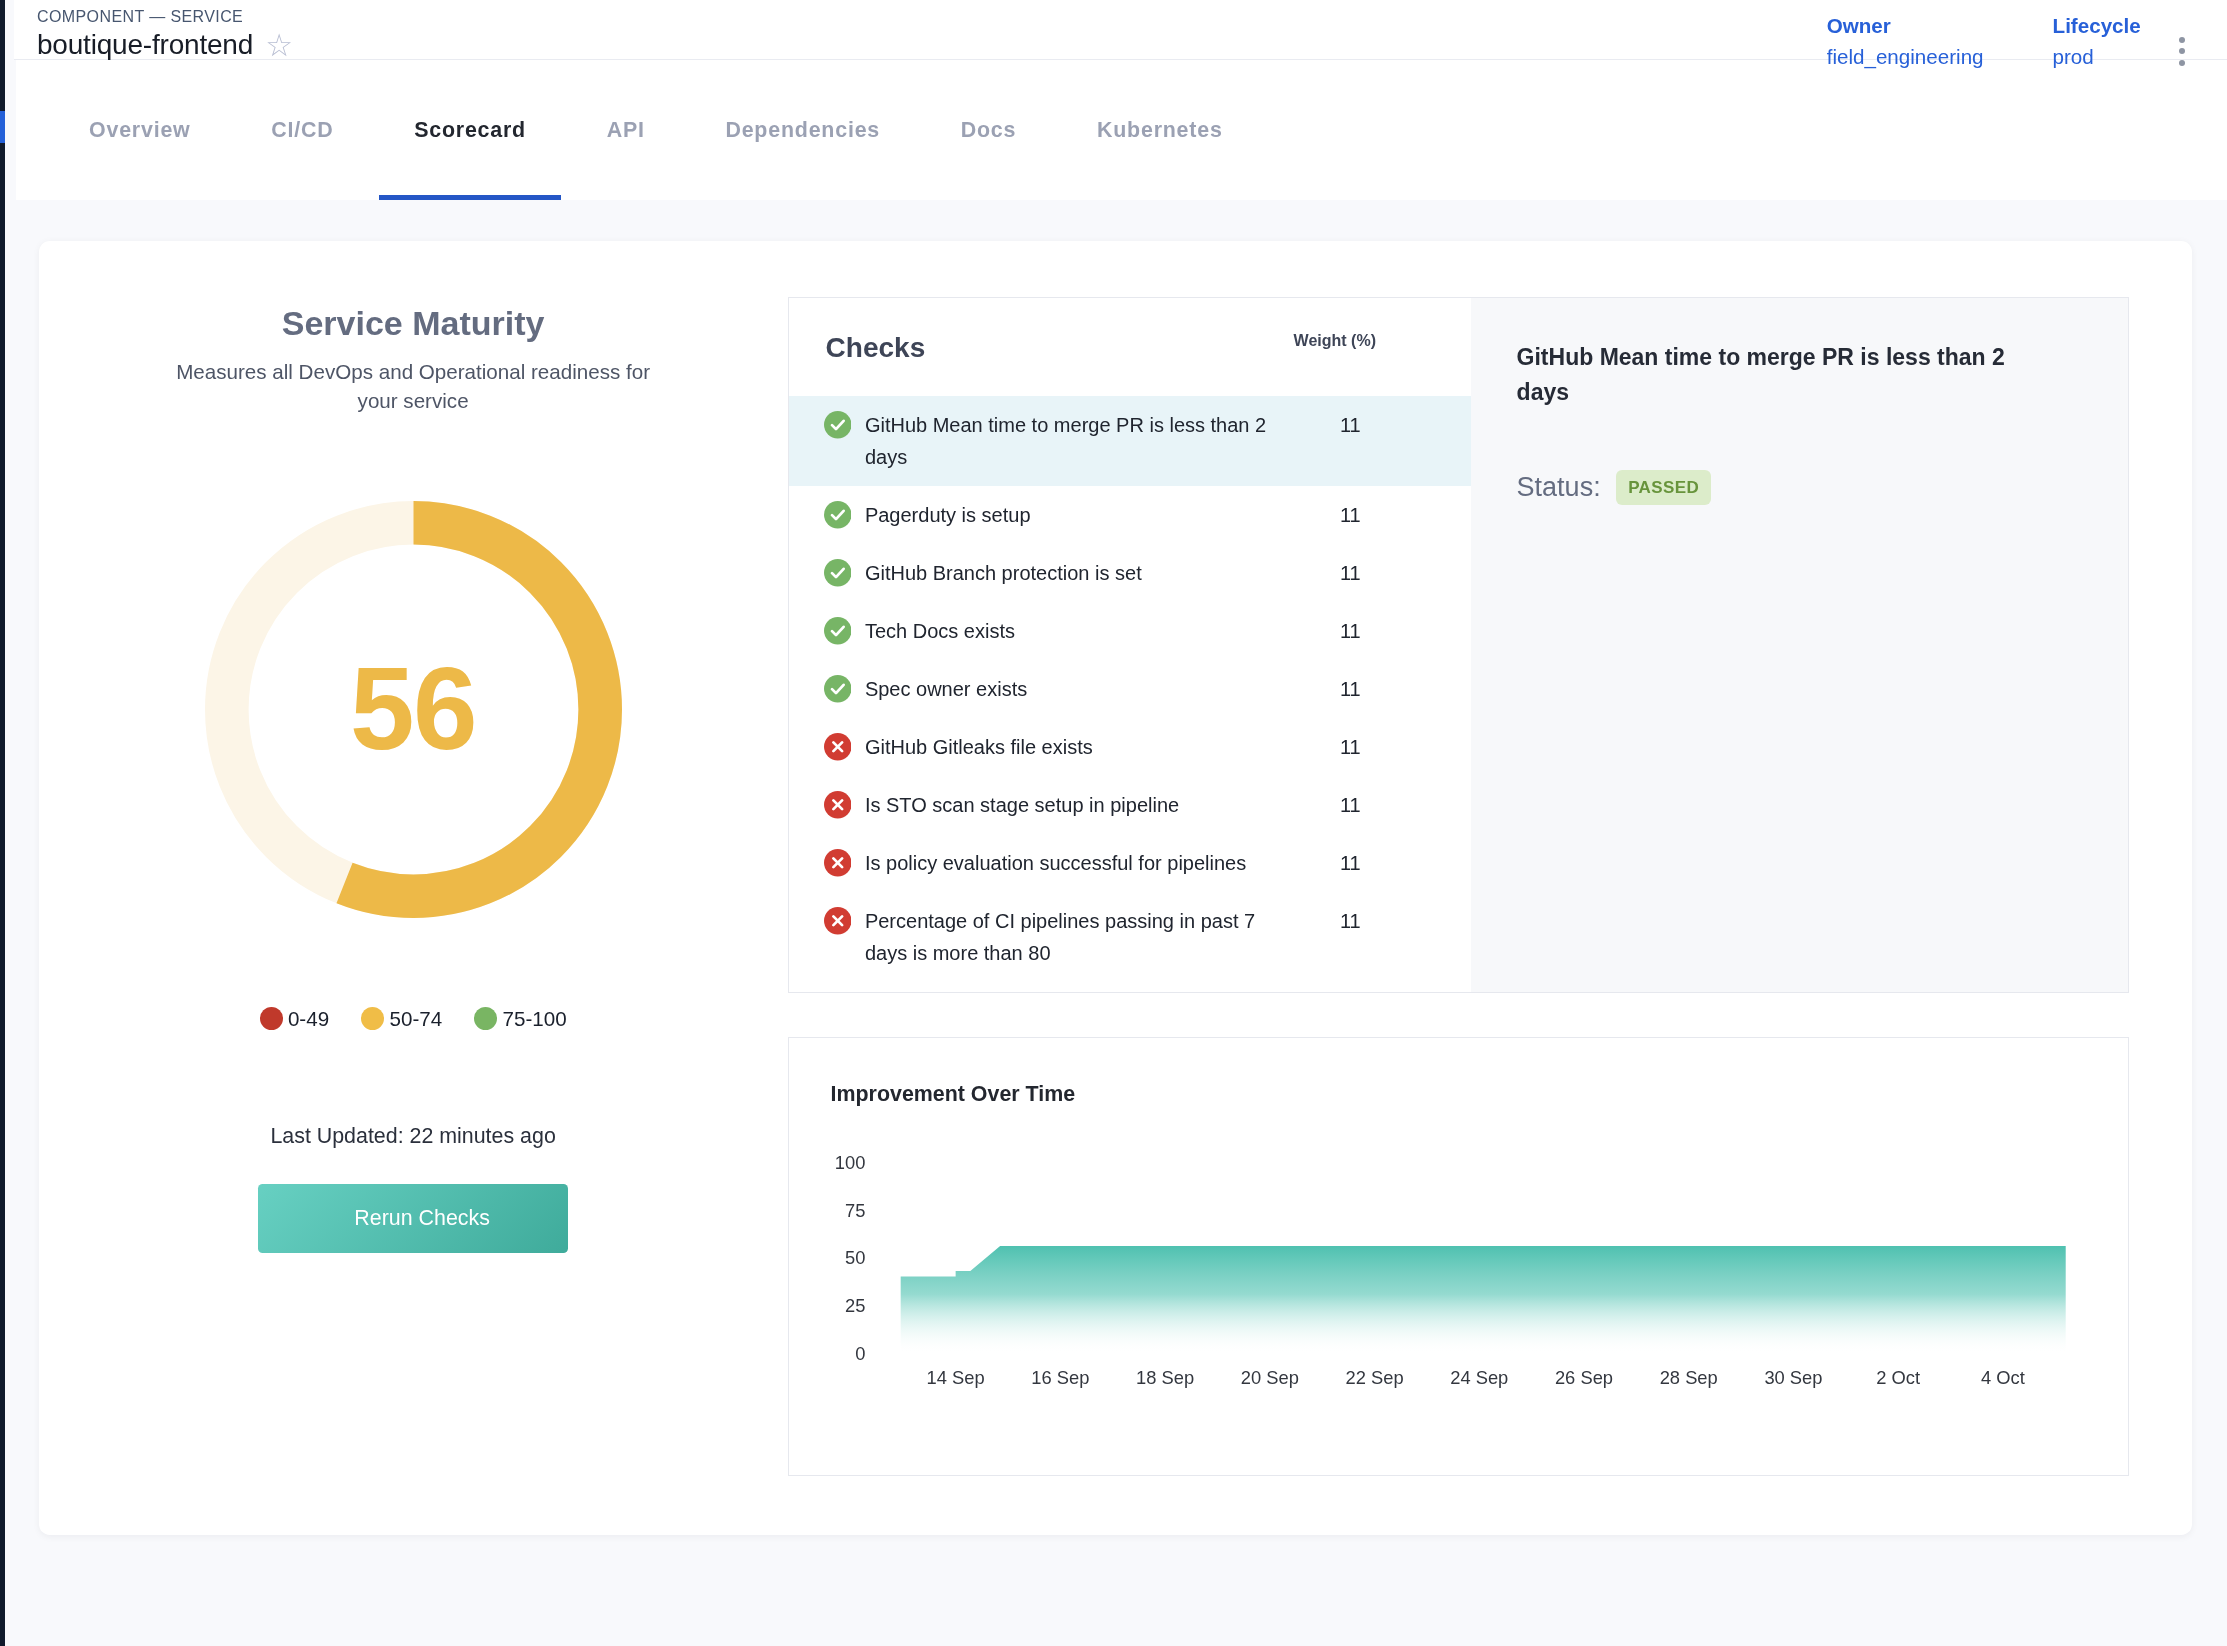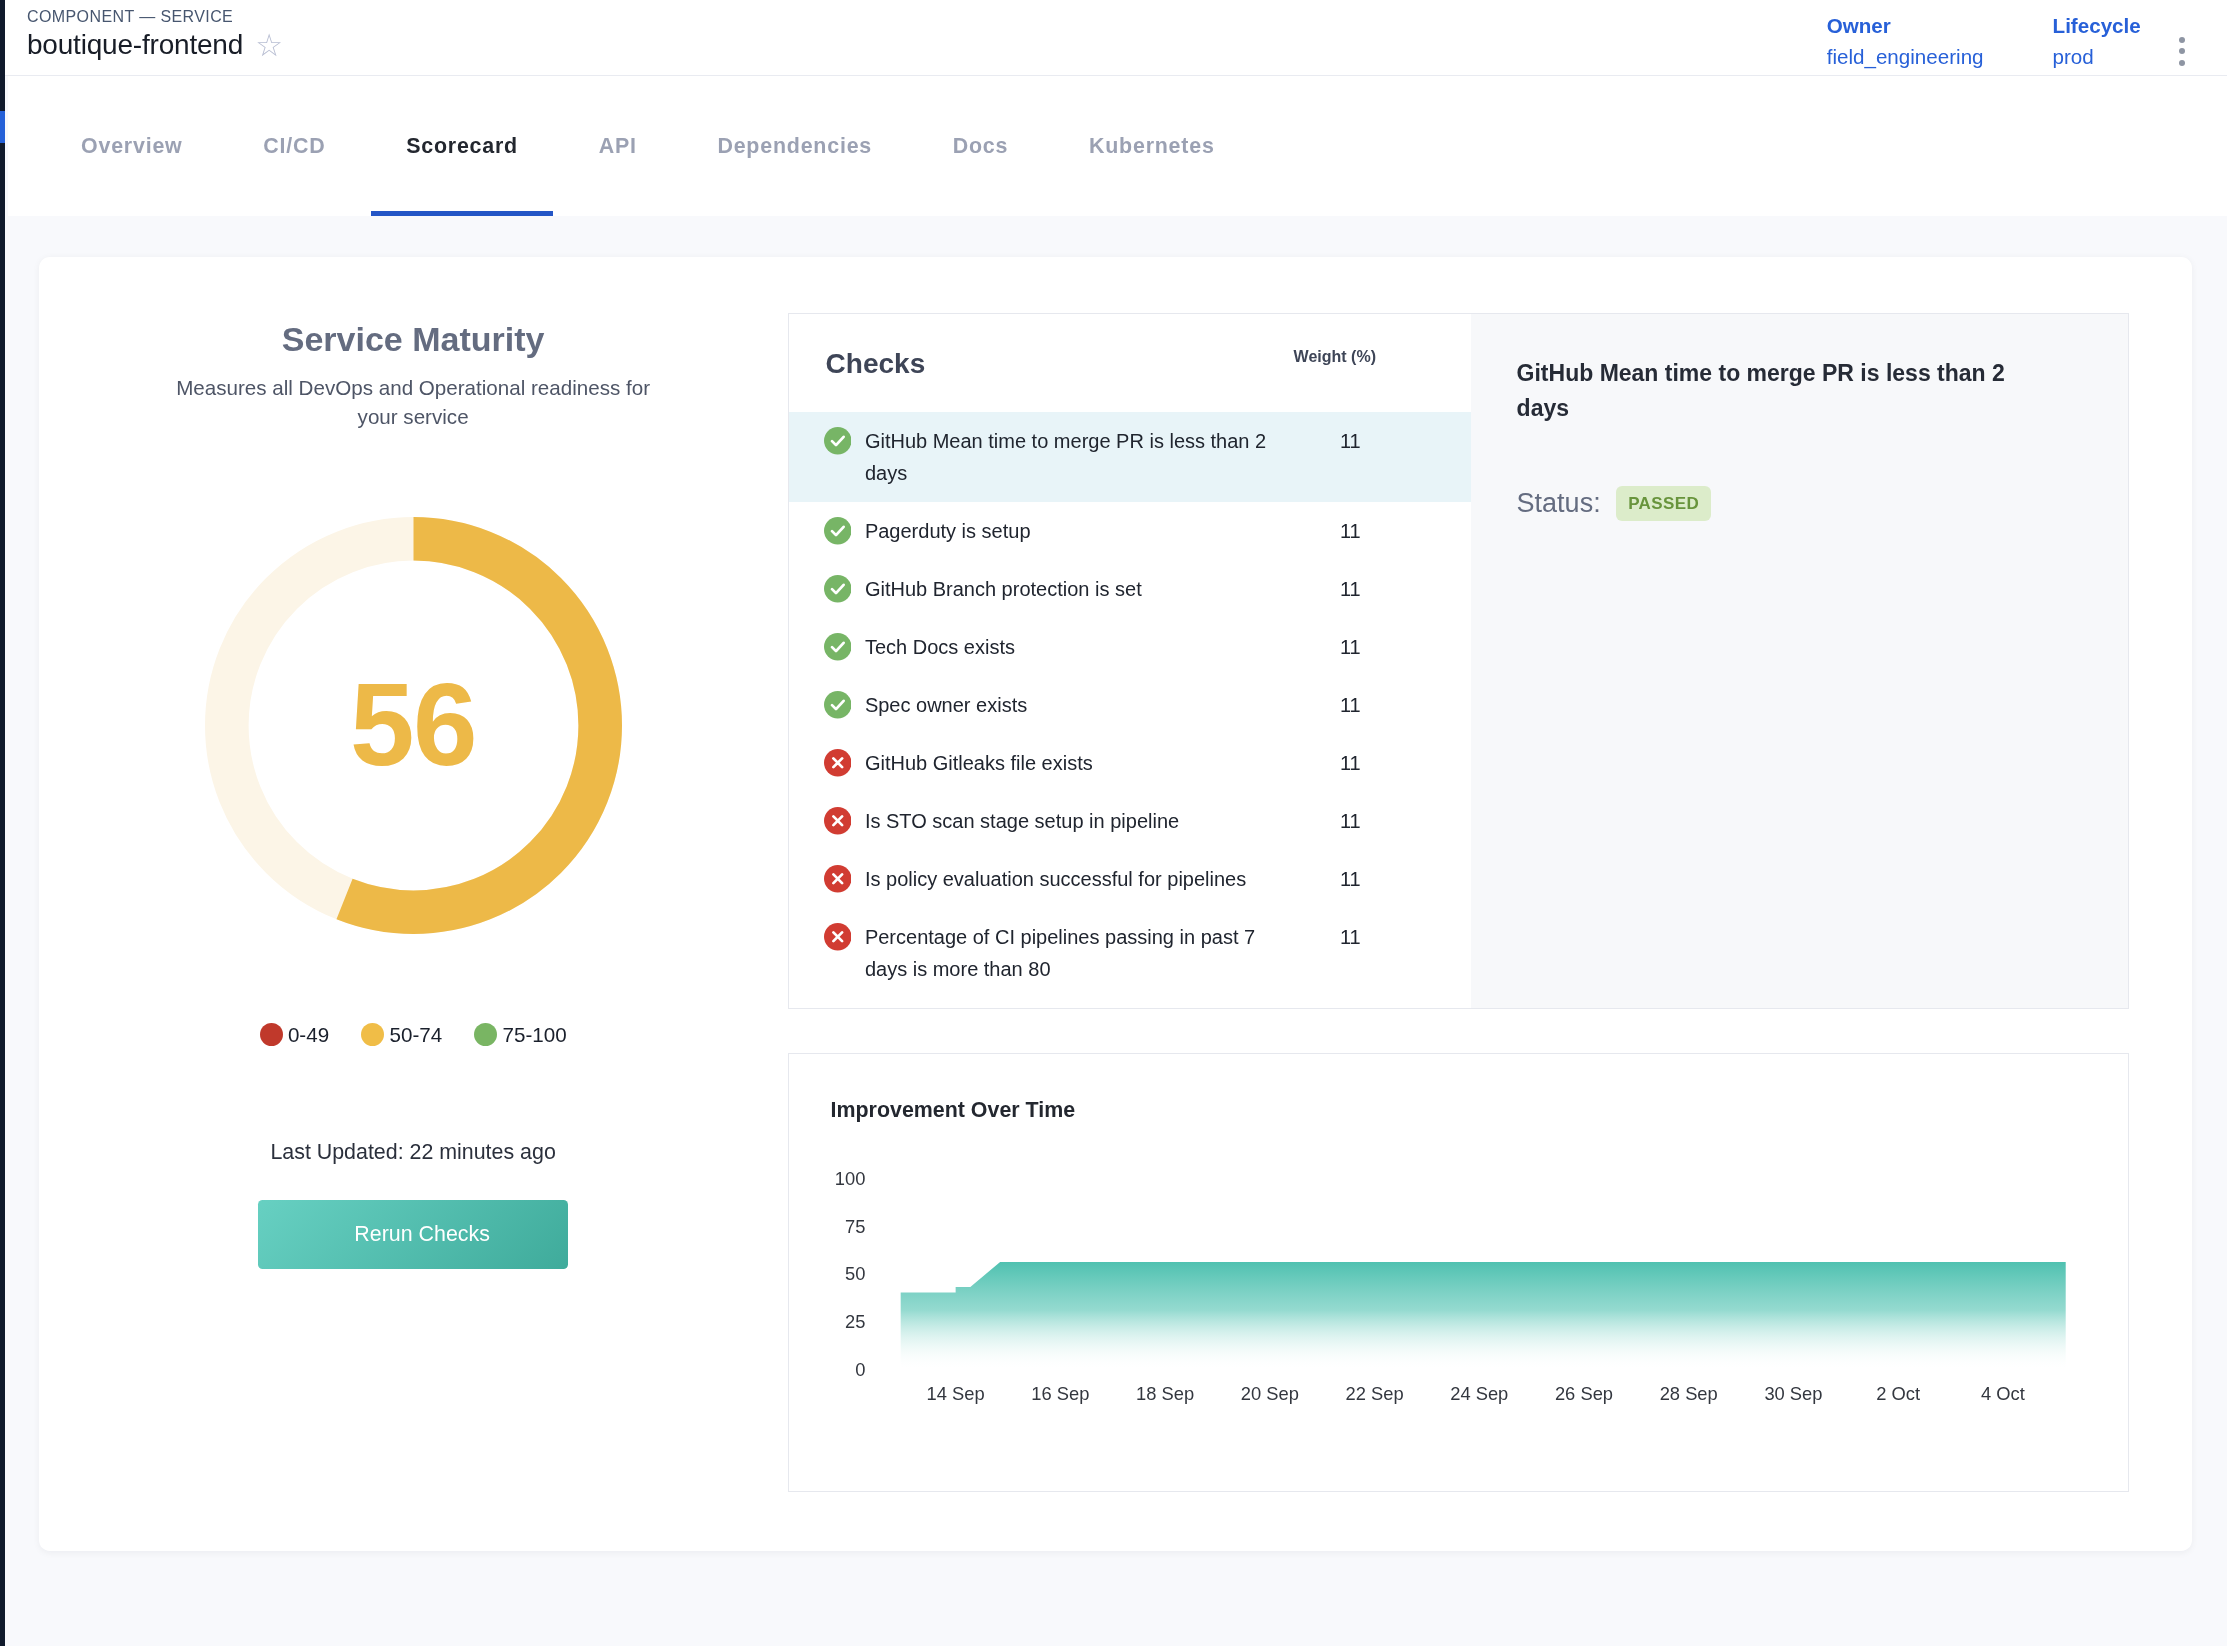--- a/index.html
+++ b/index.html
@@ -5,36 +5,36 @@
   * { margin:0; padding:0; box-sizing:border-box; }
   html,body { background:#f8f9fc; }
   body { font-family:"Liberation Sans", sans-serif; color:#20252f; }
   .app { position:relative; width:2227px; height:1647px; background:#f8f9fc; overflow:hidden; }
 
   
   .nav-strip { position:absolute; left:0; top:0; width:4.6px; height:1647px; background:#101a2c; z-index:5; }
   .nav-strip-accent { position:absolute; left:0; top:111px; width:4.6px; height:32px; background:#2460d8; }
 
   
-  .topbar { position:relative; margin-left:4px; height:76px; background:#ffffff; border-bottom:0.8px solid #e9ebf1;
+  .topbar { position:relative; margin-left:14px; height:60px; background:#ffffff; border-bottom:0.8px solid #e9ebf1;
             display:flex; justify-content:space-between; align-items:flex-start; padding:7.6px 34px 0 23px; }
   .title-block { display:flex; flex-direction:column; }
   .eyebrow { font-size:16px; letter-spacing:0.4px; color:#47566f; font-weight:500; }
   .title-row { display:flex; align-items:center; margin-top:3.8px; }
   .page-title { font-size:28px; font-weight:400; color:#181d27; letter-spacing:-0.2px; }
   .star { font-size:31px; color:#b9bfd3; margin-left:12.2px; line-height:1; cursor:pointer; }
   .meta { display:flex; align-items:flex-start; margin-top:6.1px; }
   .meta-block { display:flex; flex-direction:column; gap:6.9px; margin-right:69px; }
   .meta-label { color:#2760d8; font-size:20.6px; font-weight:700; }
   .meta-value { color:#2760d8; font-size:20.6px; font-weight:400; }
   .kebab { display:flex; flex-direction:column; gap:5.4px; padding:10.7px 7.6px; margin-top:12.2px; cursor:pointer; }
   .kebab i { width:6.1px; height:6.1px; border-radius:50%; background:#8e95a3; display:block; }
 
   
-  .tabs { margin-left:8px; height:140px; background:#ffffff; display:flex; align-items:stretch; padding-left:38px; }
+  .tabs { margin-left:16px; height:140px; background:#ffffff; display:flex; align-items:stretch; padding-left:38px; }
   .tab { display:flex; align-items:center; padding:0 35px; margin-right:10.7px; position:relative;
          font-size:21.4px; font-weight:600; letter-spacing:0.8px; color:#9ba1b3; cursor:pointer; }
   .tab.active { color:#23272f; }
   .tab.active::after { content:""; position:absolute; left:0; right:0; bottom:0; height:4.6px; background:#2456c6; }
 
   
   .content { margin-left:4.6px; padding:41px 34px 0 34px; }
   .card { width:2153px; height:1294px; background:#ffffff; border-radius:10.7px;
           box-shadow:0 1.5px 7.6px rgba(16,24,40,.05); display:flex; }
 

